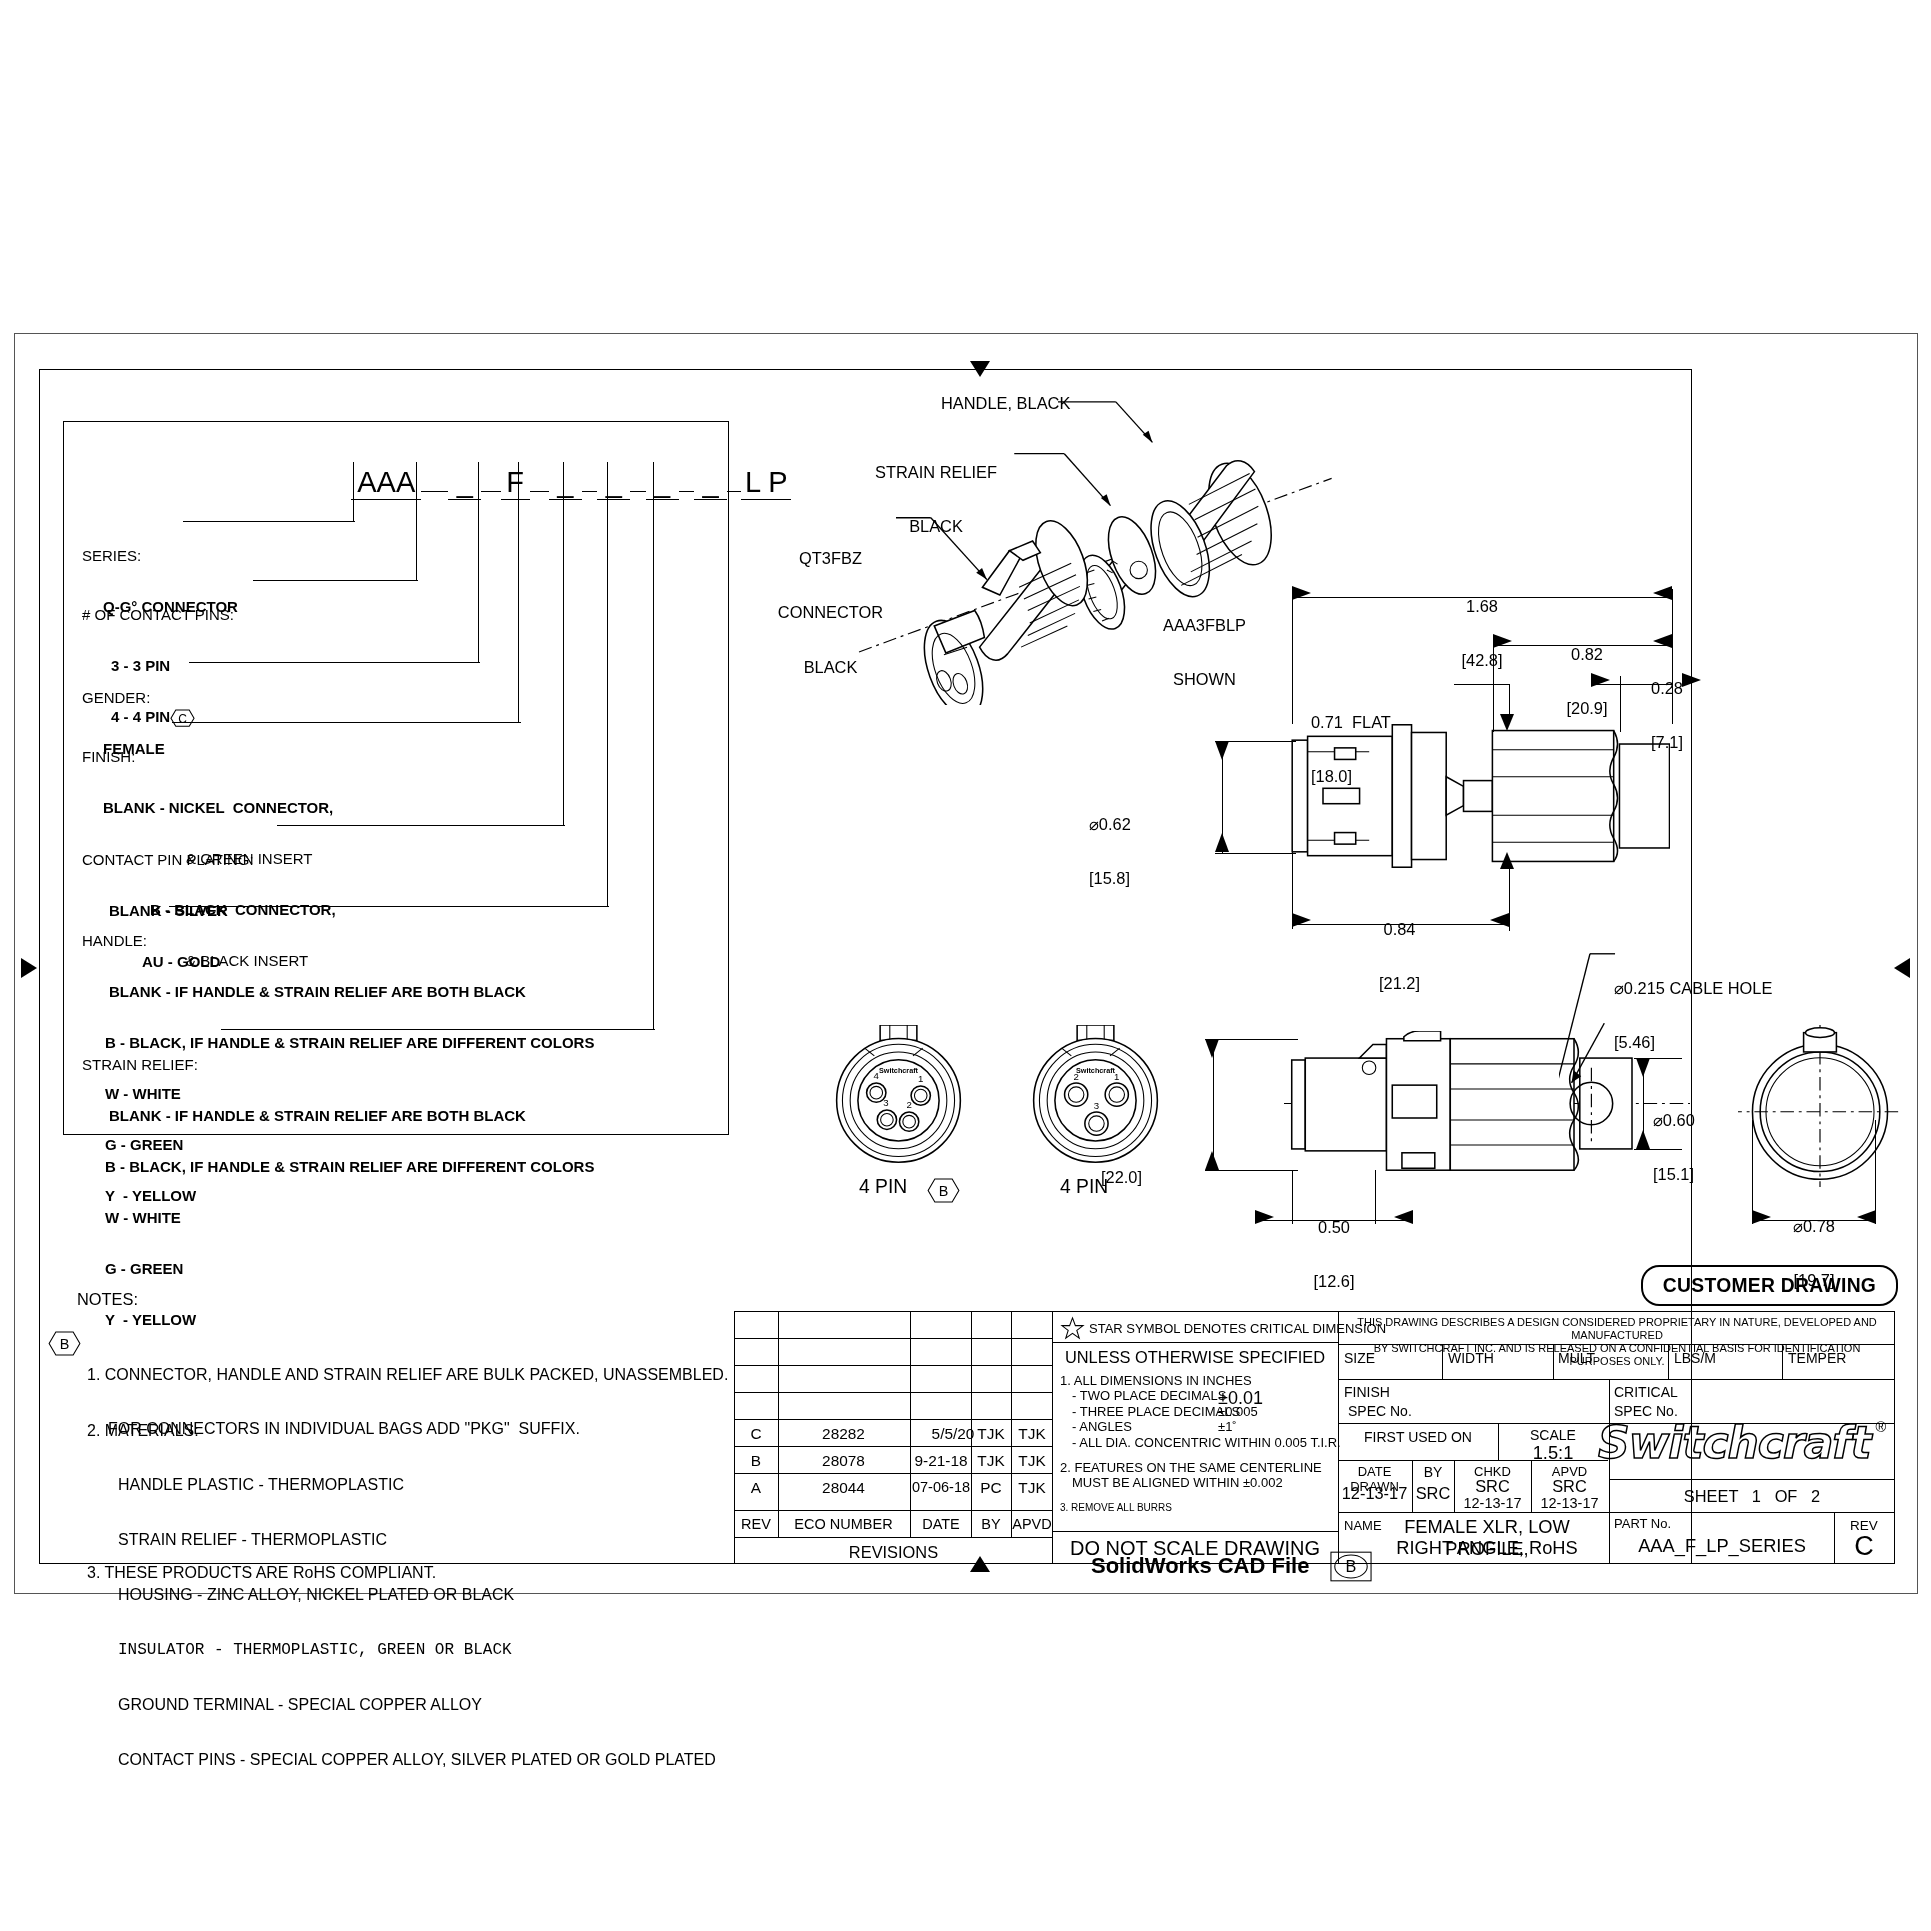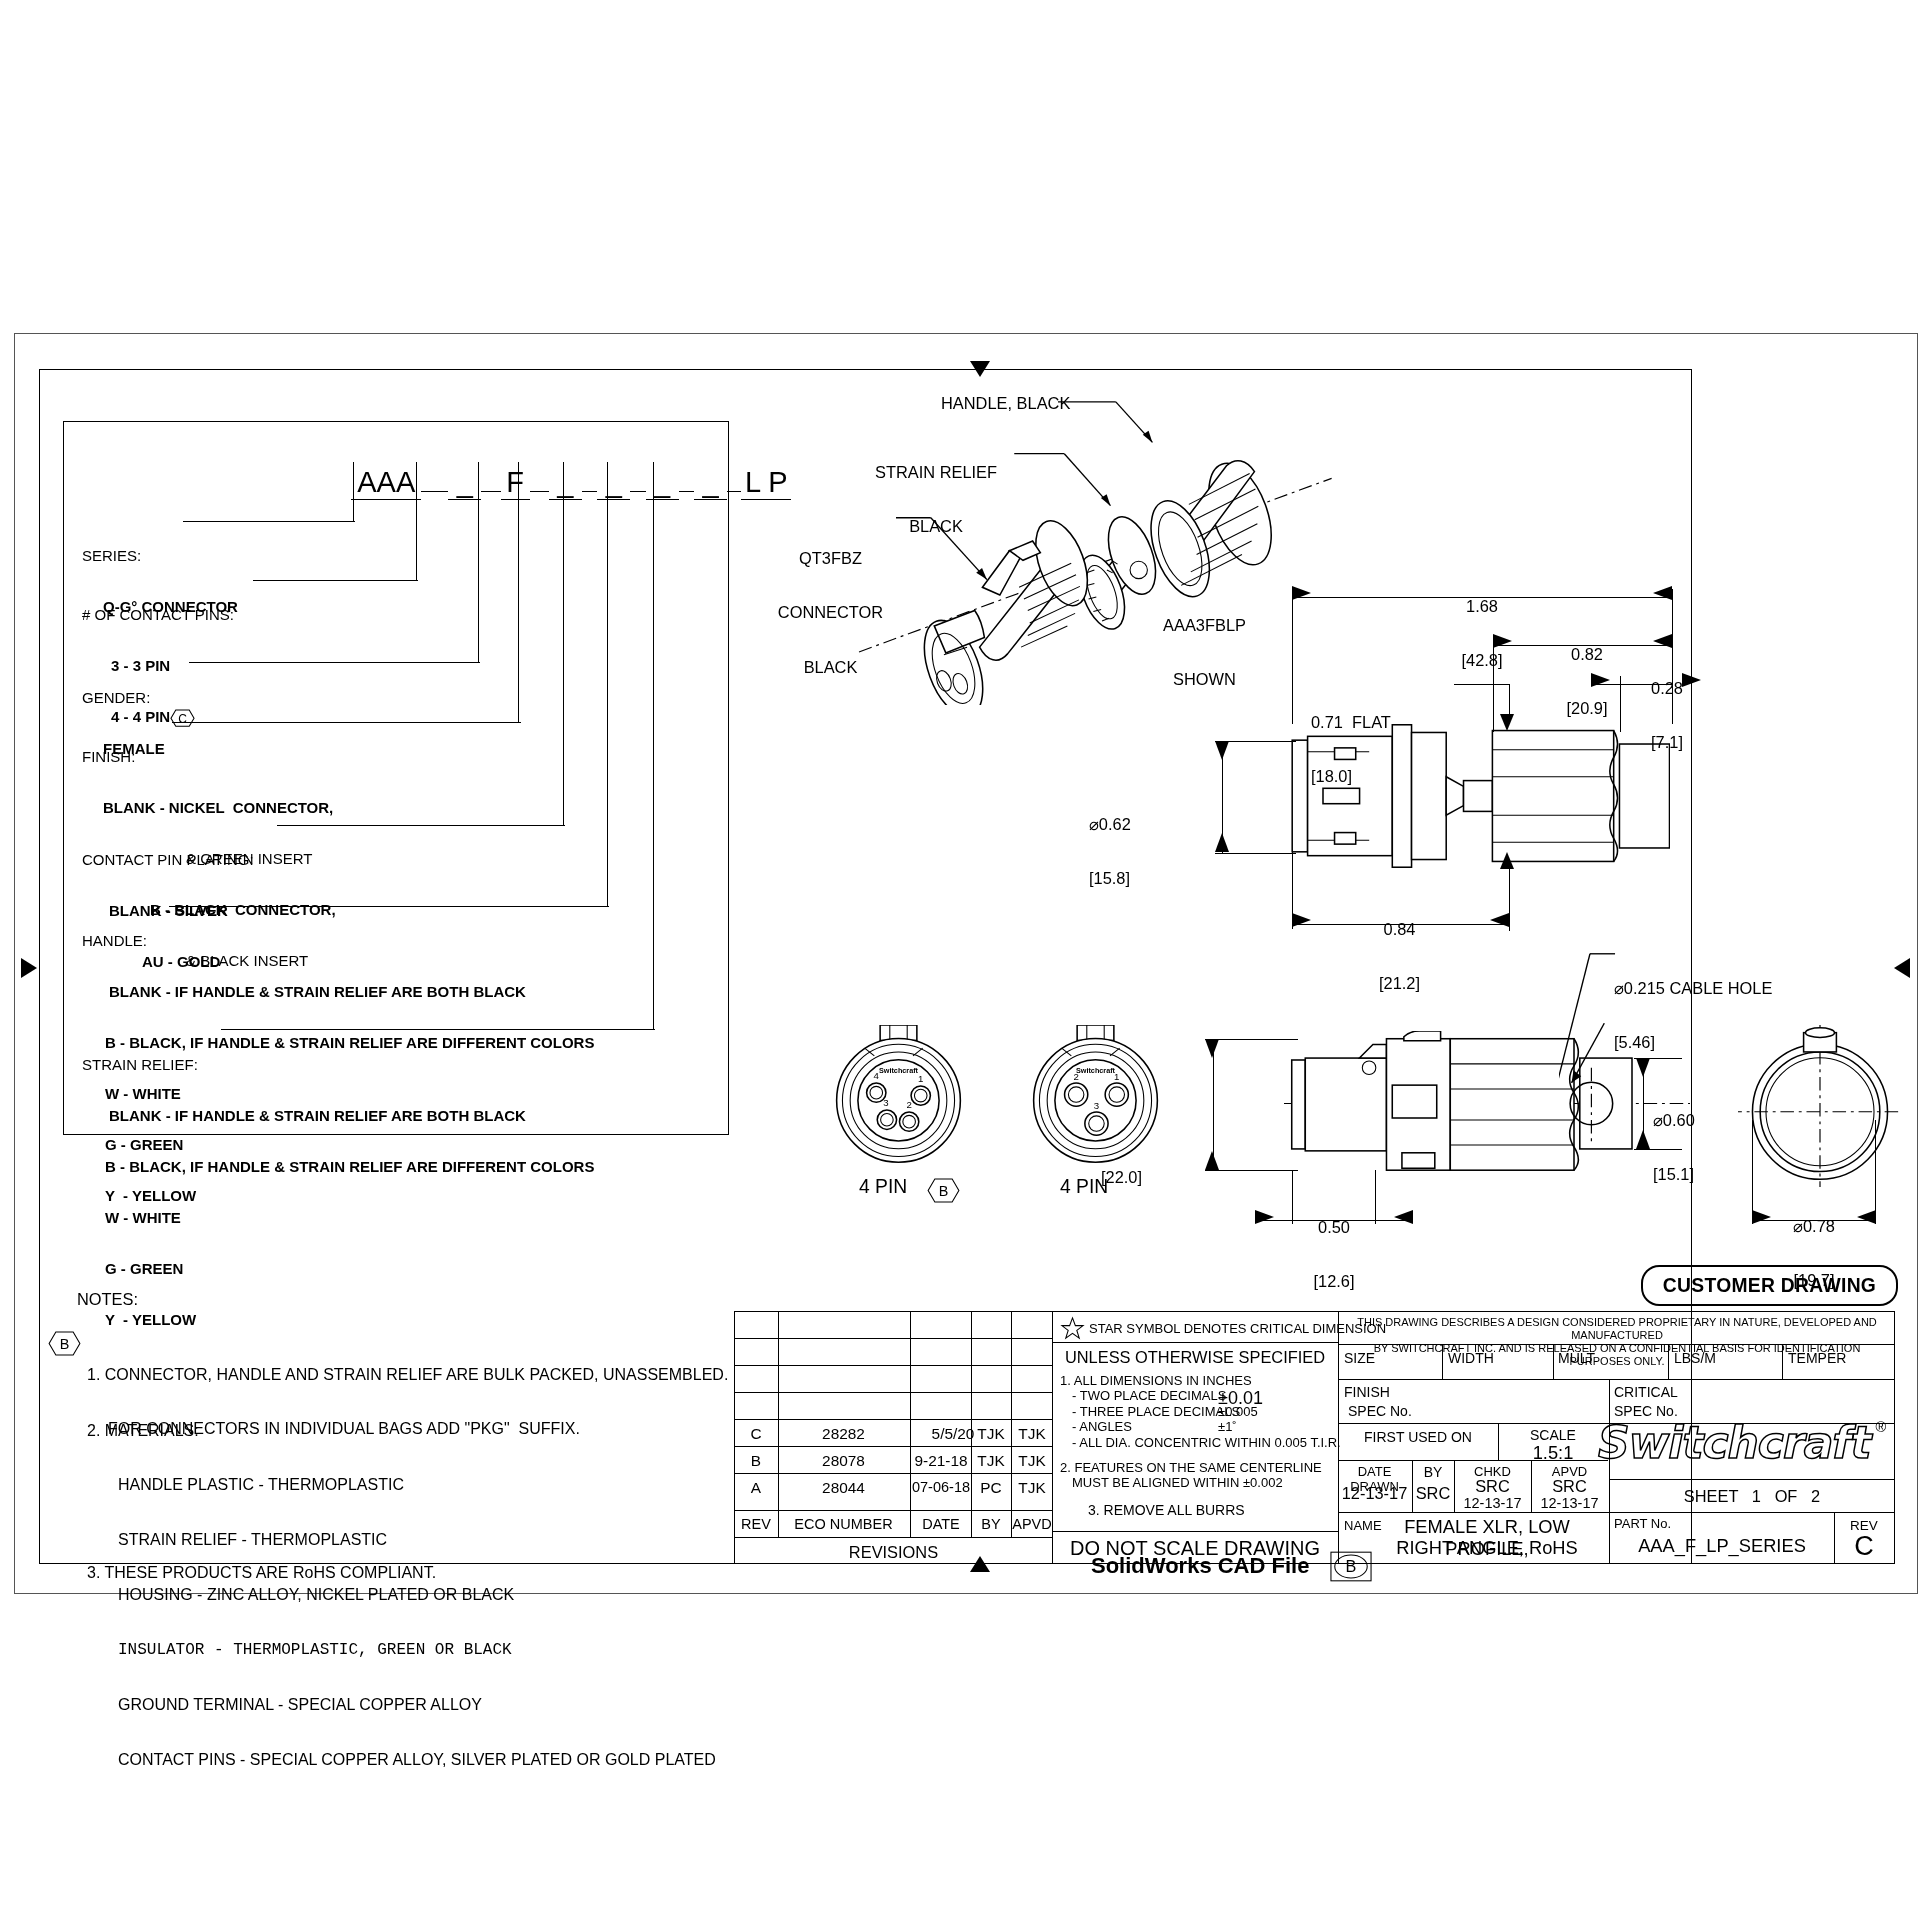--- a/index.html
+++ b/index.html
@@ -565,21 +565,21 @@
   <div class="tb-cell" style="left:1060px;top:1373px;font-size:13px;">1. ALL DIMENSIONS IN INCHES</div>
   <div class="tb-cell" style="left:1072px;top:1388px;font-size:13px;">- TWO PLACE DECIMALS</div>
   <div class="tb-cell" style="left:1218px;top:1388px;font-size:18px;">±0.01</div>
   <div class="tb-cell" style="left:1072px;top:1404px;font-size:13px;">- THREE PLACE DECIMALS</div>
   <div class="tb-cell" style="left:1218px;top:1404px;font-size:13px;">±0.005</div>
   <div class="tb-cell" style="left:1072px;top:1419px;font-size:13px;">- ANGLES</div>
   <div class="tb-cell" style="left:1218px;top:1419px;font-size:13px;">±1˚</div>
   <div class="tb-cell" style="left:1072px;top:1435px;font-size:13px;">- ALL DIA. CONCENTRIC WITHIN 0.005 T.I.R.</div>
   <div class="tb-cell" style="left:1060px;top:1460px;font-size:13px;">2. FEATURES ON THE SAME CENTERLINE</div>
   <div class="tb-cell" style="left:1072px;top:1475px;font-size:13px;">MUST BE ALIGNED WITHIN ±0.002</div>
-  <div class="tb-cell" style="left:1060px;top:1502px;font-size:14px;margin-left:28px;">3. REMOVE ALL BURRS</div>
+  <div class="tb-cell" style="left:1060px;top:1502px;font-size:10px;">3. REMOVE ALL BURRS</div>
   <div class="tb-cell ctr" style="left:1052px;top:1537px;width:286px;font-size:20px;">DO NOT SCALE DRAWING</div>
 
   <div class="tb-cell ctr" style="left:1344px;top:1316px;width:546px;font-size:11px;line-height:13px;">
     <div>THIS DRAWING DESCRIBES A DESIGN CONSIDERED PROPRIETARY IN NATURE, DEVELOPED AND MANUFACTURED</div>
     <div>BY SWITCHCRAFT INC. AND IS RELEASED ON A CONFIDENTIAL BASIS FOR IDENTIFICATION PURPOSES ONLY.</div>
   </div>
   <div class="hline" style="left:1338px;top:1344px;width:556px;"></div>
   <div class="hline" style="left:1338px;top:1379px;width:556px;"></div>
   <div class="hline" style="left:1338px;top:1423px;width:556px;"></div>
   <div class="hline" style="left:1338px;top:1460px;width:270px;"></div>

